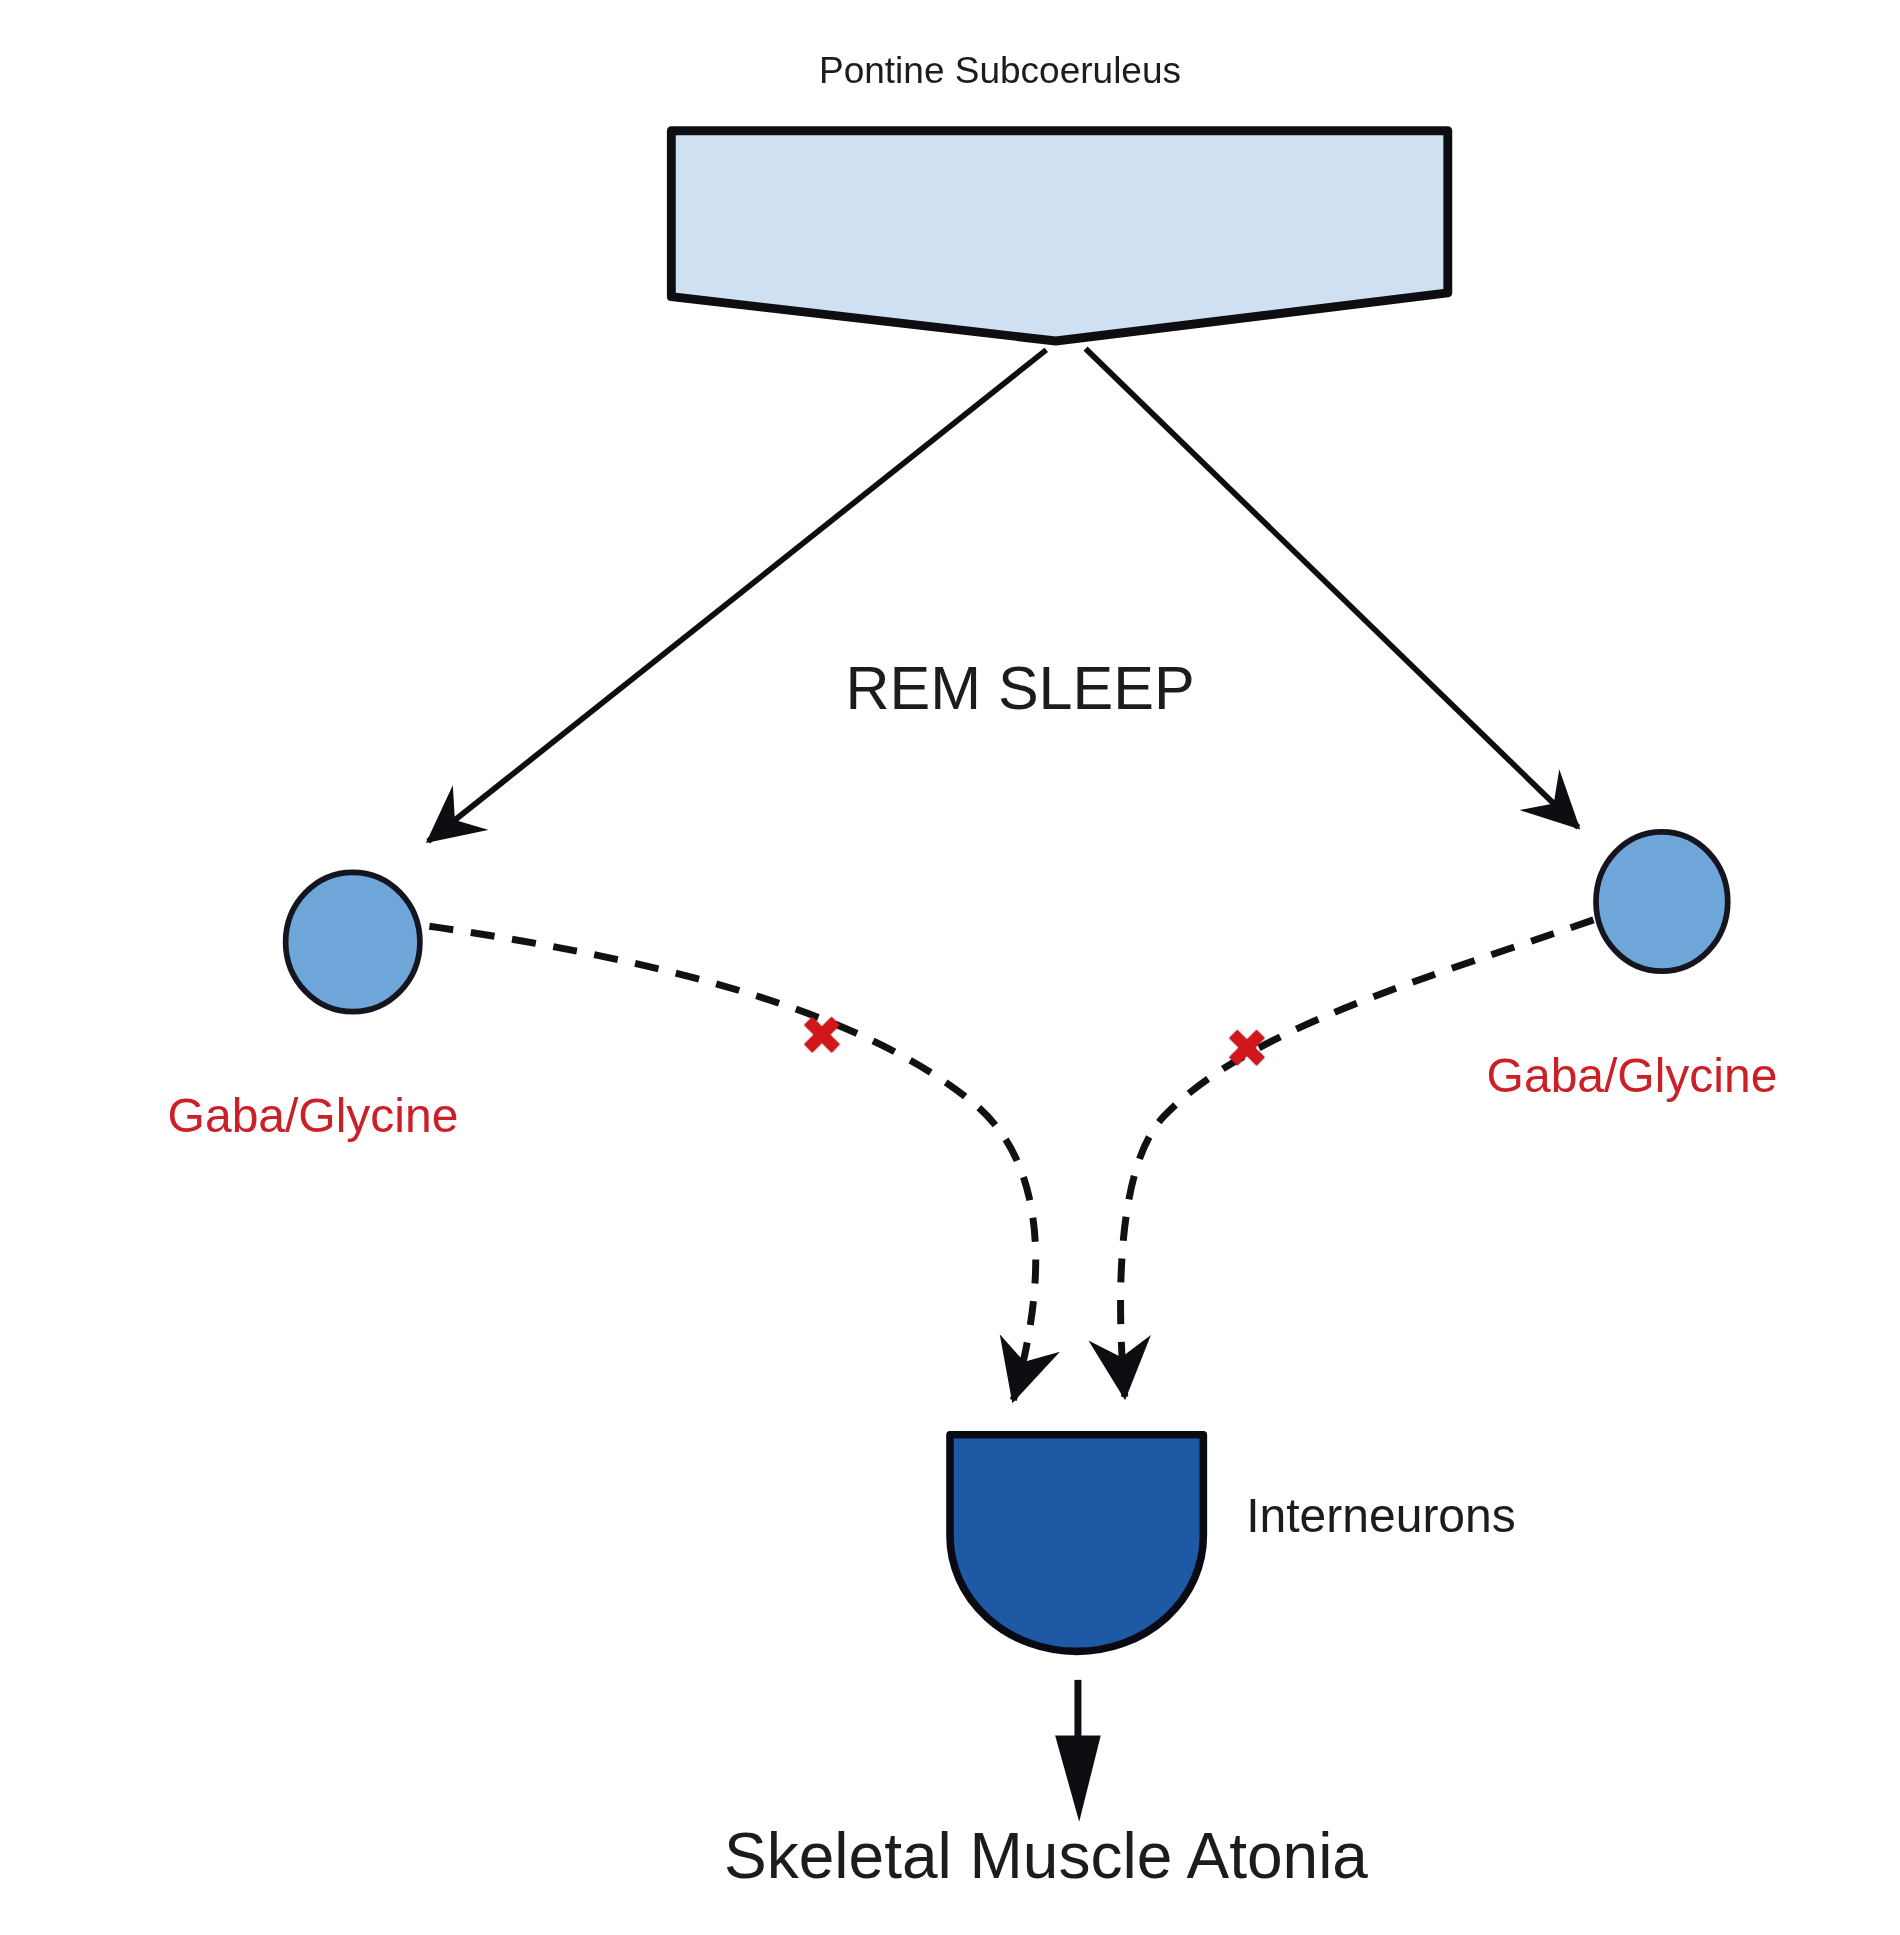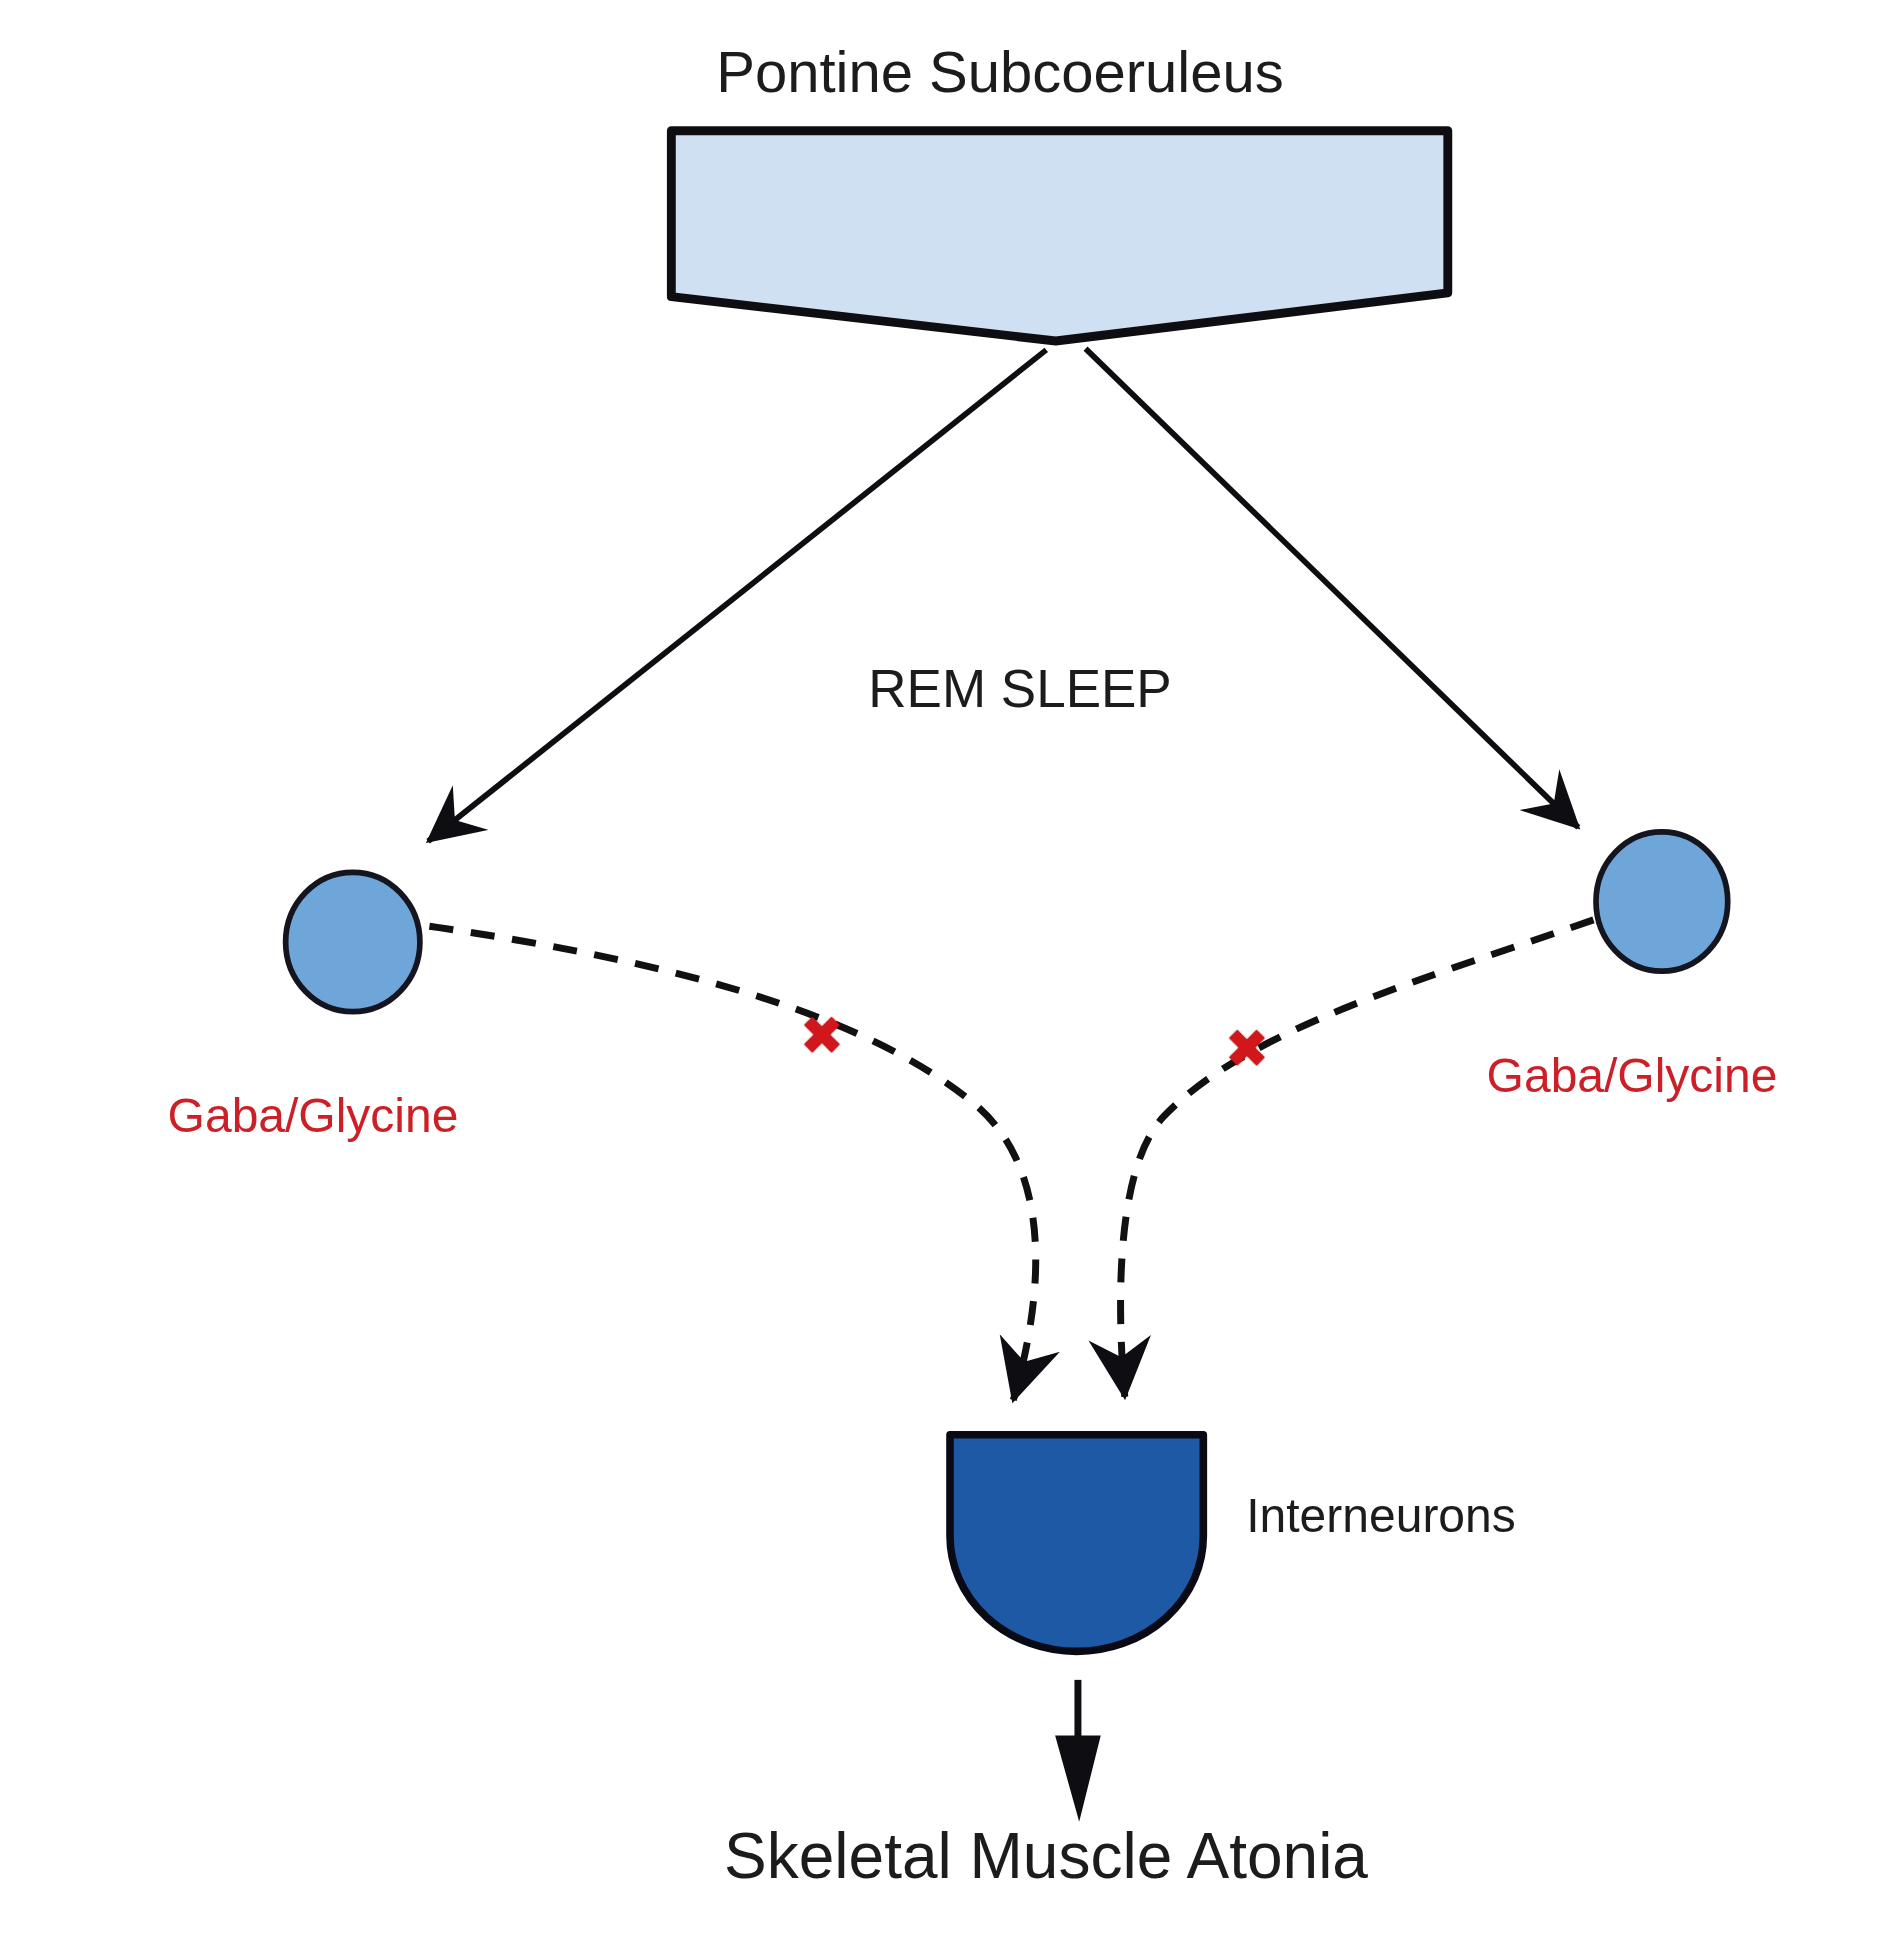--- a/index.html
+++ b/index.html
@@ -14,22 +14,22 @@
   #diagram-svg { position: absolute; left: 0; top: 0; }
   .label {
     position: absolute;
     transform: translate(-50%, -50%);
     white-space: nowrap;
     color: #1c1c1c;
     font-size: 48px;
     letter-spacing: 0px;
     text-align: center;
   }
-  .label.title      { font-size: 58px; }
-  .label.rem        { font-size: 53px; }
+  .label.title      { font-size: 37px; }
+  .label.rem        { font-size: 61px; }
   .label.node-name  { font-size: 48px; }
   .label.red-text   { color: #cb2027; font-size: 48px; }
   .label.outcome    { font-size: 64px; }
   .x-mark {
     position: absolute;
     transform: translate(-50%, -50%);
     color: #d1171c;
     font-size: 53px;
     font-weight: 700;
     text-shadow: 0 0 1.9px #7e0b0e;

